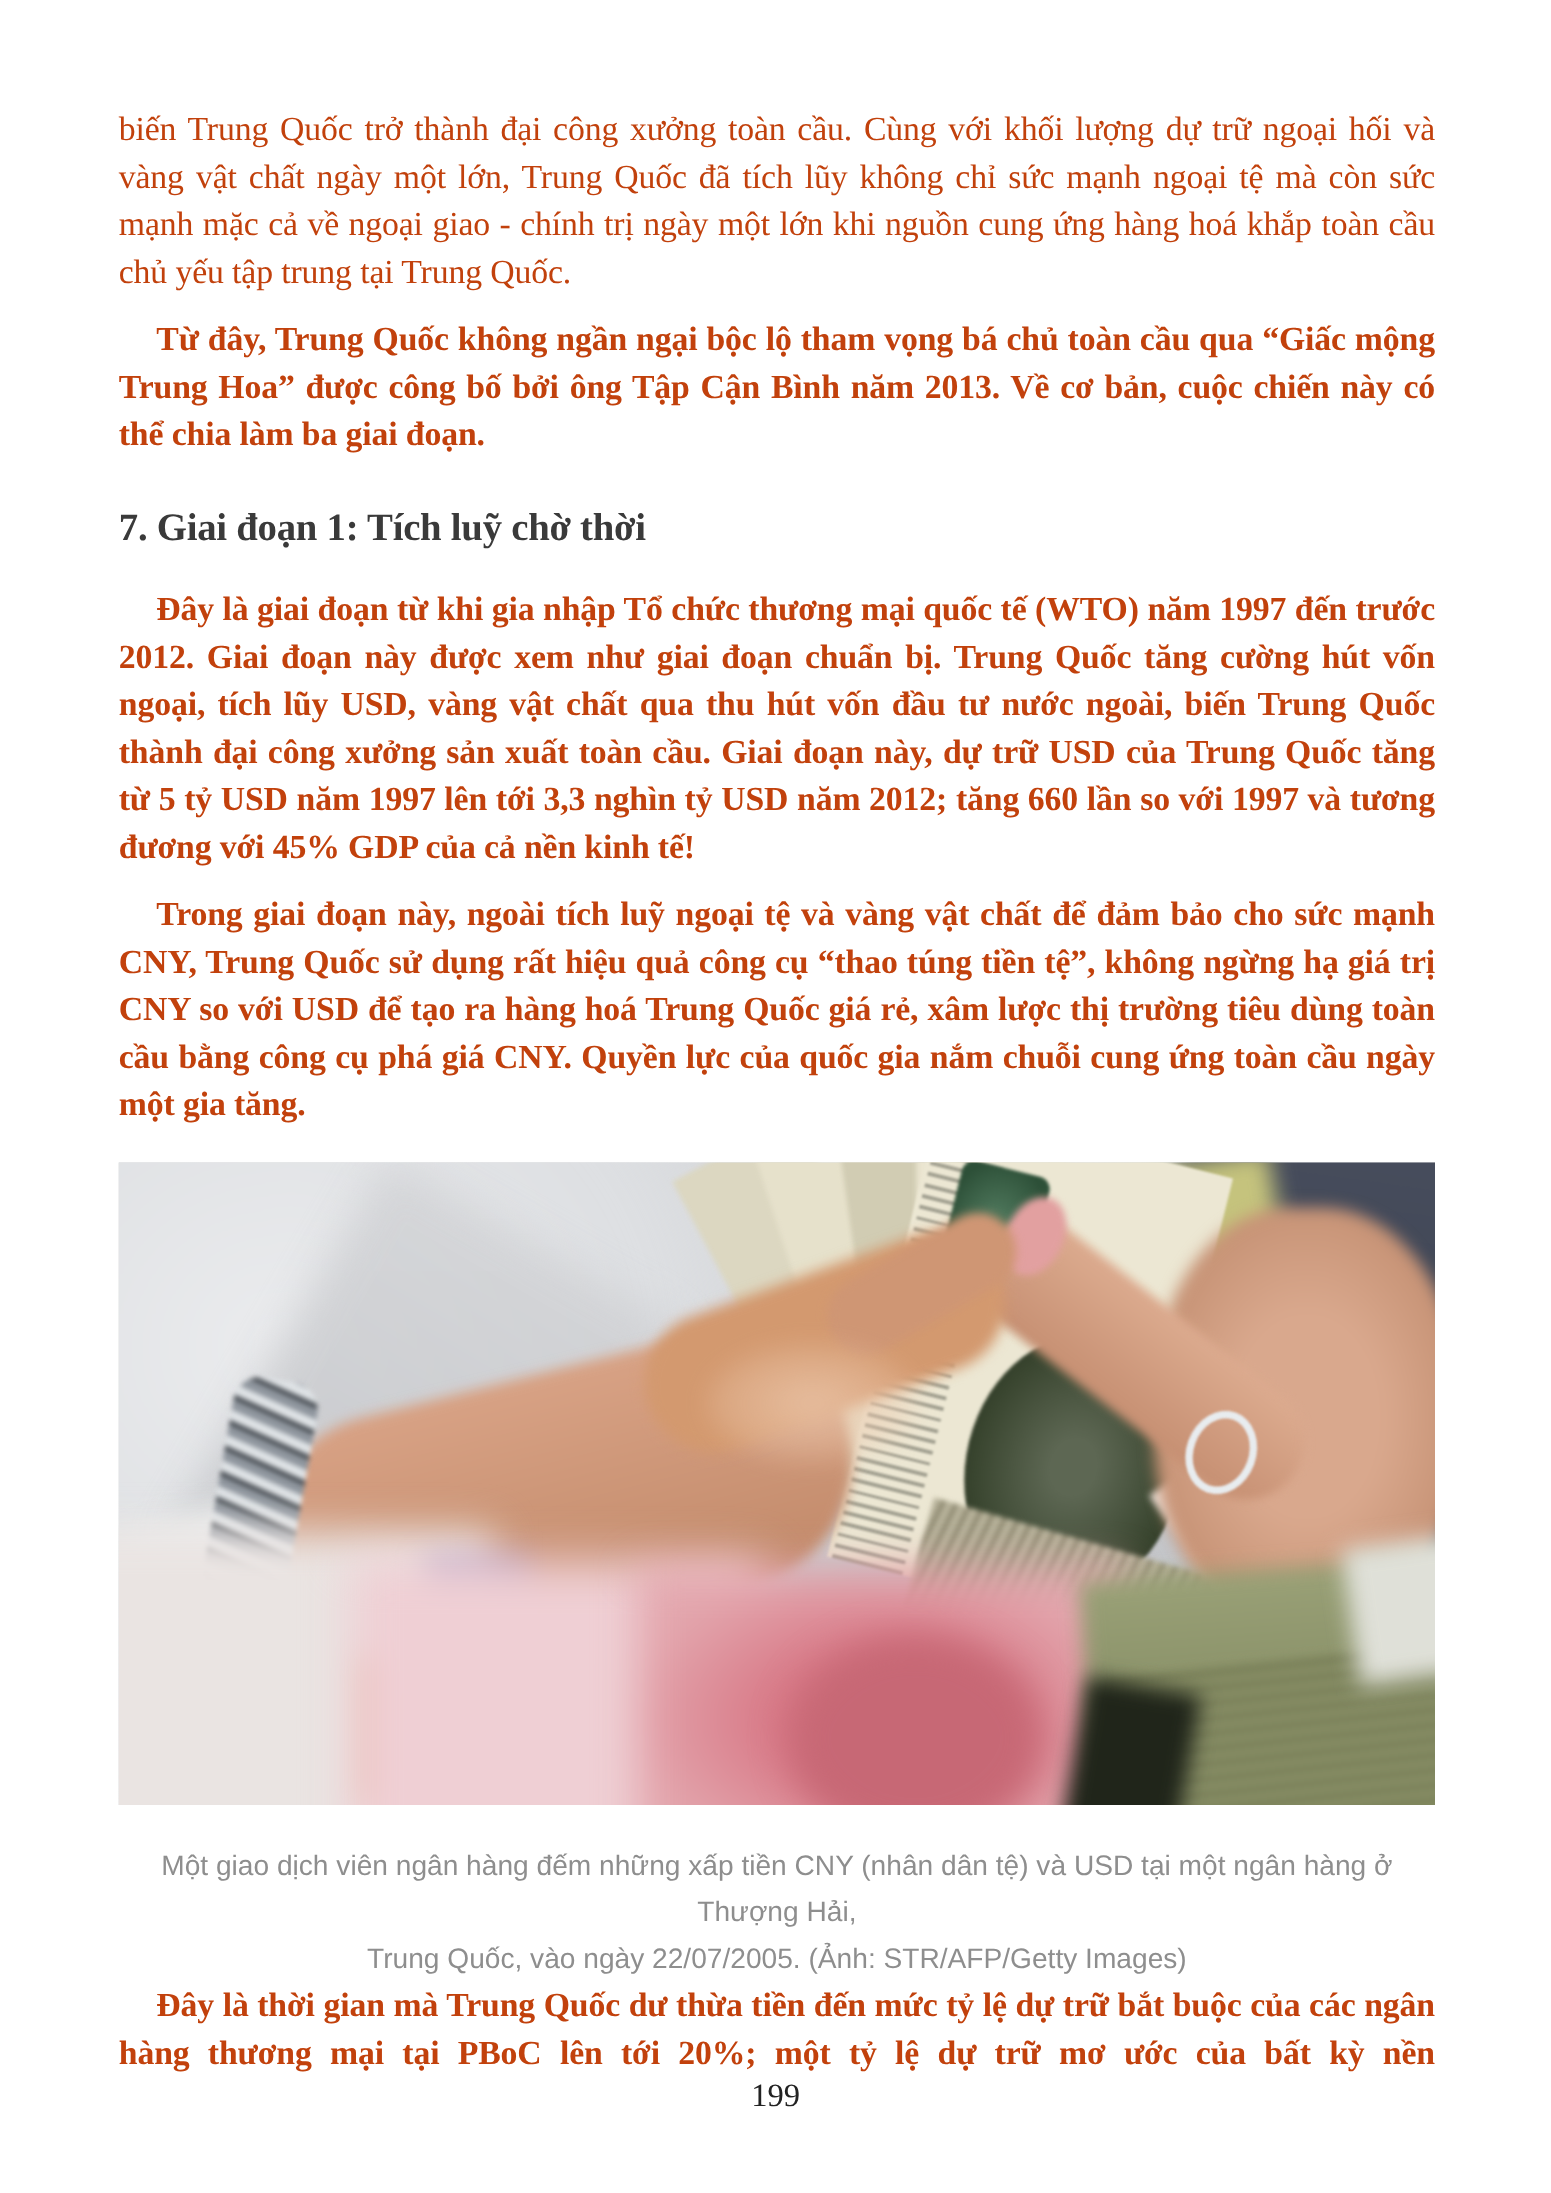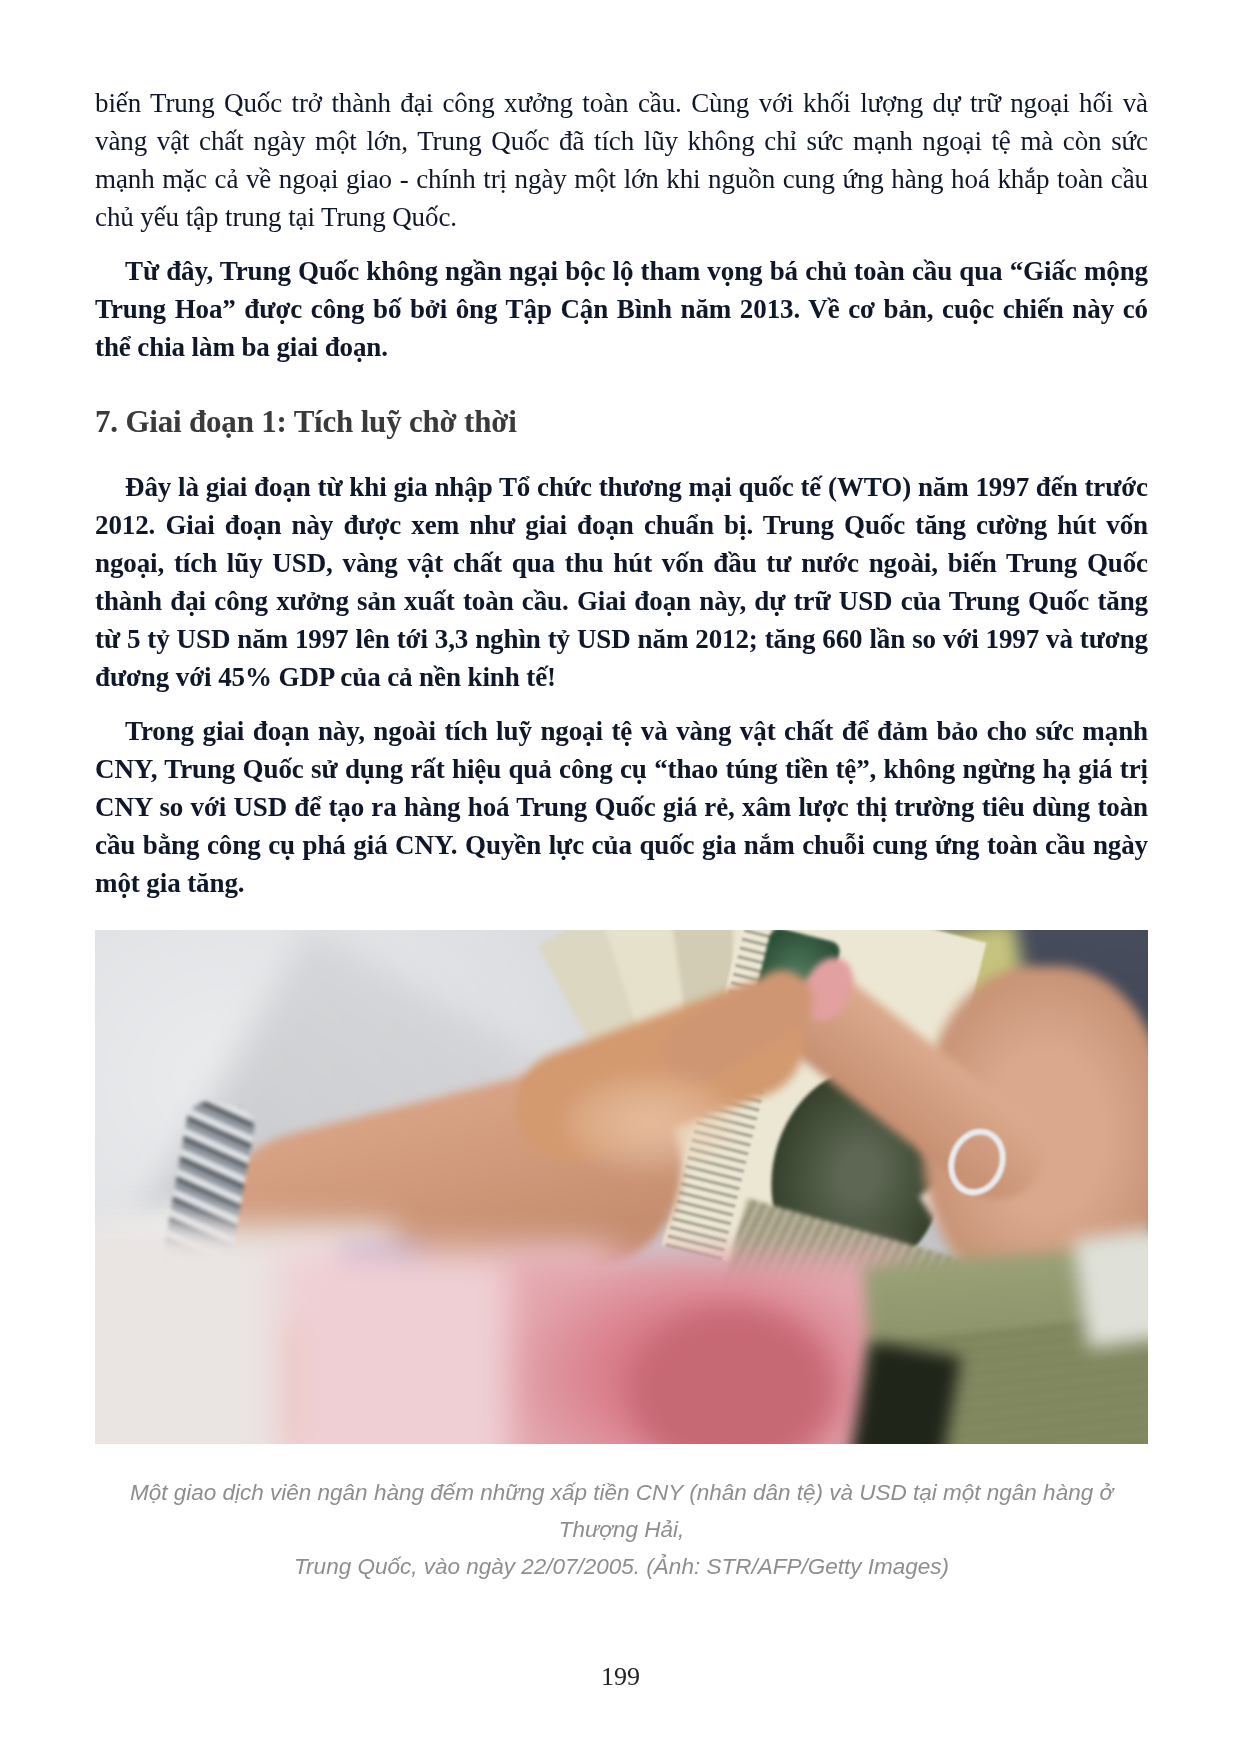--- a/index.html
+++ b/index.html
@@ -4,40 +4,40 @@
 <style>
   html,body{margin:0;padding:0;}
   body{
     width:1241px;height:1754px;background:#ffffff;position:relative;
     font-family:"Liberation Serif","DejaVu Serif",serif;
   }
   .content{
     position:absolute;left:95px;top:84px;width:1053px;
   }
   p.body{
-    margin:0;font-size:27px;line-height:38px;color:#0f172a;
+    margin:0;font-size:27px;line-height:38px;color:#c2410c;
     text-align:justify;letter-spacing:-0.1px;
   }
   p.body + p.body{margin-top:16px;}
   p.indent{text-indent:30px;font-weight:bold;}
   p.continued{text-align-last:justify;}
   h2.section{
     margin:36px 0 26px 0;font-size:31px;line-height:40px;color:#3a3a3a;
     font-weight:bold;letter-spacing:-0.2px;
   }
   figure{margin:28px 0 0 0;padding:0;}
   .photo{
     position:relative;width:1053px;height:514px;overflow:hidden;
     background:linear-gradient(105deg,#d6d7d9 0%,#c9cbce 55%,#bfc1c5 100%);
   }
   .photo .ph{position:absolute;}
   .caption{
     margin-top:30px;text-align:center;color:#8e8e8e;
     font-family:"Liberation Sans","DejaVu Sans",sans-serif;
-    font-style:italic;font-size:22.5px;line-height:37px;
+    font-size:22.5px;line-height:37px;
   }
   .closing{margin-top:22px;}
   .page-number{
     position:absolute;left:0;right:0;top:1662px;text-align:center;
     font-size:26px;color:#222222;
   }
 </style>
 </head>
 <body>
 
@@ -132,16 +132,17 @@
                   background:#20251a;"></div>
       <div class="ph" style="left:985px;top:300px;width:130px;height:110px;filter:blur(9px);transform:rotate(-8deg);
                   background:#dfe0d8;"></div>
     </div>
     <figcaption class="caption">
       <div>Một giao dịch viên ngân hàng đếm những xấp tiền CNY (nhân dân tệ) và USD tại một ngân hàng ở Thượng Hải,</div>
       <div>Trung Quốc, vào ngày 22/07/2005. (Ảnh: STR/AFP/Getty Images)</div>
     </figcaption>
   </figure>
 
+  <p class="body indent continued closing">Đây là thời gian mà Trung Quốc dư thừa tiền đến mức tỷ lệ dự trữ bắt buộc của các ngân hàng thương mại tại PBoC lên tới 20%; một tỷ lệ dự trữ mơ ước của bất kỳ nền</p>
 
 </div>
 
 <div class="page-number">199</div>
 
 </body></html>

